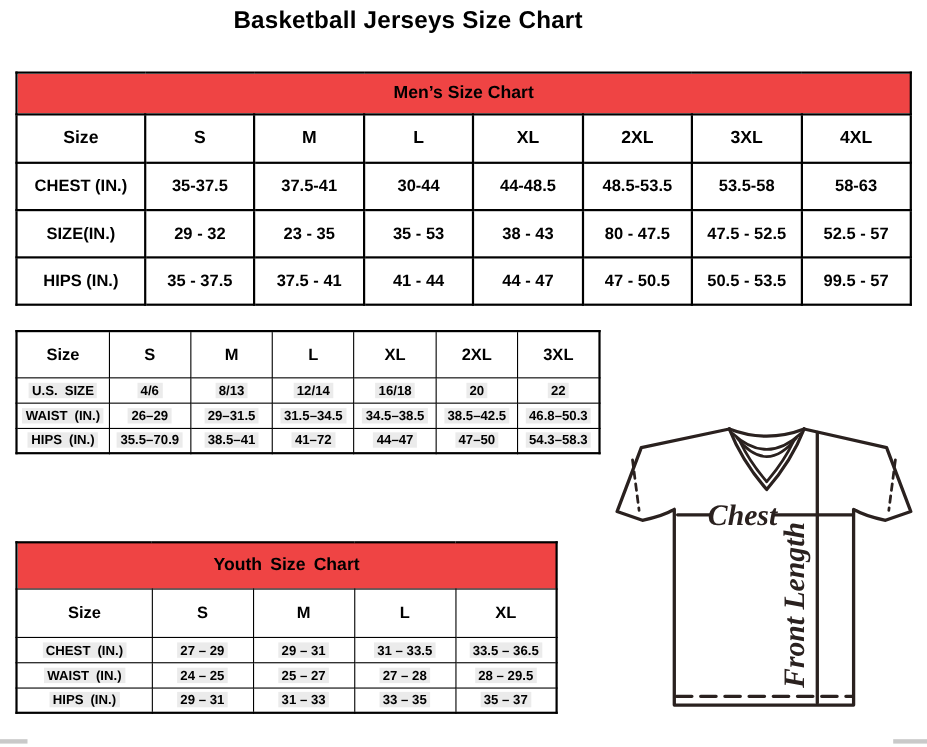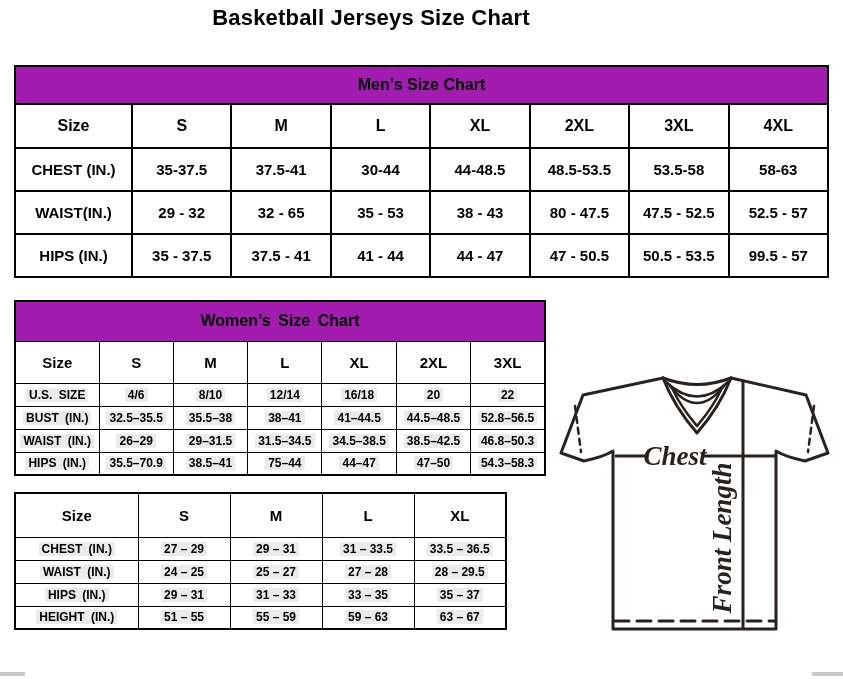--- a/index.html
+++ b/index.html
@@ -6,42 +6,42 @@
   body{
     width:843px;height:679px;position:relative;background:#fff;
     font-family:"Liberation Sans",sans-serif;color:#000;overflow:hidden;
   }
   .page-title{
     position:absolute;top:5px;left:0;width:742px;text-align:center;
     font-size:22px;font-weight:bold;letter-spacing:.2px;
   }
   table{border-collapse:collapse;table-layout:fixed;position:absolute;background:#fff;}
   th,td{text-align:center;font-weight:bold;padding:0;vertical-align:middle;overflow:hidden;white-space:nowrap;}
-  tr.banner th{background:#a21caf;font-size:16px;}
+  tr.banner th{background:#ef4444;font-size:16px;}
   
   table.mens{left:14px;top:65px;width:815px;border:2px solid #000;font-size:15px;}
   table.mens th,table.mens td{border:2px solid #000;}
   table.mens tr.banner{height:38px;}
   table.mens tr.cols{height:44px;font-size:16px;}
   table.mens tbody tr{height:43px;}
   
   table.small{border:2px solid #000;font-size:12px;}
   table.small th,table.small td{border:1px solid #000;}
   table.small tbody span{background:#ebebeb;padding:0 3px;}
   table.small td.lbl span,table.small th{word-spacing:3px;}
   table.womens{left:14px;top:300px;width:532px;}
   table.womens tr.banner{height:40px;}
   table.womens tr.cols{height:42px;font-size:15px;}
   table.womens tbody tr{height:23px;}
   table.youth{left:14px;top:492px;width:493px;}
   table.youth tr.banner{height:42px;}
   table.youth tr.cols{height:44px;font-size:15px;}
   table.youth tbody tr{height:23px;}
   
-  .jersey-wrap{position:absolute;left:553px;top:364px;width:290px;height:278px;}
+  .jersey-wrap{position:absolute;left:553px;top:376px;width:290px;height:278px;}
   .jersey-wrap svg{display:block;}
   .measure-label{
     font-family:"Liberation Serif",serif;font-style:italic;font-weight:bold;
     font-size:27px;fill:#2a211f;
   }
   
   .scroll-frag{position:absolute;top:672px;height:4px;background:#c9c9c9;}
   .scroll-frag.left{left:0;width:25px;}
   .scroll-frag.right{left:812px;width:31px;}
 </style>
@@ -81,23 +81,23 @@
         <td class="lbl"><span>CHEST (IN.)</span></td>
         <td><span>35-37.5</span></td>
         <td><span>37.5-41</span></td>
         <td><span>30-44</span></td>
         <td><span>44-48.5</span></td>
         <td><span>48.5-53.5</span></td>
         <td><span>53.5-58</span></td>
         <td><span>58-63</span></td>
       </tr>
       <tr>
-        <td class="lbl"><span>WAIST(IN.)</span></td>
+        <td class="lbl"><span>SIZE(IN.)</span></td>
         <td><span>29 - 32</span></td>
-        <td><span>32 - 65</span></td>
+        <td><span>23 - 35</span></td>
         <td><span>35 - 53</span></td>
         <td><span>38 - 43</span></td>
         <td><span>80 - 47.5</span></td>
         <td><span>47.5 - 52.5</span></td>
         <td><span>52.5 - 57</span></td>
       </tr>
       <tr>
         <td class="lbl"><span>HIPS (IN.)</span></td>
         <td><span>35 - 37.5</span></td>
         <td><span>37.5 - 41</span></td>
@@ -114,82 +114,73 @@
   <colgroup>
       <col style="width:84px">
       <col>
       <col>
       <col>
       <col>
       <col>
       <col>
     </colgroup>
   <thead>
-    <tr class="banner">
-      <th colspan="7">Women’s Size Chart</th>
-    </tr>
     <tr class="cols">
       <th>Size</th>
       <th>S</th>
       <th>M</th>
       <th>L</th>
       <th>XL</th>
       <th>2XL</th>
       <th>3XL</th>
     </tr>
   </thead>
   <tbody>
       <tr>
         <td class="lbl"><span>U.S. SIZE</span></td>
         <td><span>4/6</span></td>
-        <td><span>8/10</span></td>
+        <td><span>8/13</span></td>
         <td><span>12/14</span></td>
         <td><span>16/18</span></td>
         <td><span>20</span></td>
         <td><span>22</span></td>
-      </tr>
-      <tr>
-        <td class="lbl"><span>BUST (IN.)</span></td>
-        <td><span>32.5–35.5</span></td>
-        <td><span>35.5–38</span></td>
-        <td><span>38–41</span></td>
-        <td><span>41–44.5</span></td>
-        <td><span>44.5–48.5</span></td>
-        <td><span>52.8–56.5</span></td>
       </tr>
       <tr>
         <td class="lbl"><span>WAIST (IN.)</span></td>
         <td><span>26–29</span></td>
         <td><span>29–31.5</span></td>
         <td><span>31.5–34.5</span></td>
         <td><span>34.5–38.5</span></td>
         <td><span>38.5–42.5</span></td>
         <td><span>46.8–50.3</span></td>
       </tr>
       <tr>
         <td class="lbl"><span>HIPS (IN.)</span></td>
         <td><span>35.5–70.9</span></td>
         <td><span>38.5–41</span></td>
-        <td><span>75–44</span></td>
+        <td><span>41–72</span></td>
         <td><span>44–47</span></td>
         <td><span>47–50</span></td>
         <td><span>54.3–58.3</span></td>
       </tr>
     </tbody>
 </table>
 
 <table class="small youth">
   <colgroup>
       <col style="width:123px">
       <col>
       <col>
       <col>
       <col>
     </colgroup>
   <thead>
+    <tr class="banner">
+      <th colspan="5">Youth Size Chart</th>
+    </tr>
     <tr class="cols">
       <th>Size</th>
       <th>S</th>
       <th>M</th>
       <th>L</th>
       <th>XL</th>
     </tr>
   </thead>
   <tbody>
       <tr>
@@ -206,27 +197,20 @@
         <td><span>27 – 28</span></td>
         <td><span>28 – 29.5</span></td>
       </tr>
       <tr>
         <td class="lbl"><span>HIPS (IN.)</span></td>
         <td><span>29 – 31</span></td>
         <td><span>31 – 33</span></td>
         <td><span>33 – 35</span></td>
         <td><span>35 – 37</span></td>
       </tr>
-      <tr>
-        <td class="lbl"><span>HEIGHT (IN.)</span></td>
-        <td><span>51 – 55</span></td>
-        <td><span>55 – 59</span></td>
-        <td><span>59 – 63</span></td>
-        <td><span>63 – 67</span></td>
-      </tr>
     </tbody>
 </table>
 
 <div class="jersey-wrap">
   <svg width="290" height="278" viewBox="0 0 290 278">
     <g fill="none" stroke="#2a211f" stroke-width="3" stroke-linejoin="round" stroke-linecap="round">
 
       <path d="M110,14 L30,31 L8,89 L31,97 Q50,93 60,87 L60,265 L223,265 L223,87 Q233,93 252,97 L275,89 L253,31 L178,14"></path>
 
       <path d="M110,14 Q144,27 178,14"></path>

